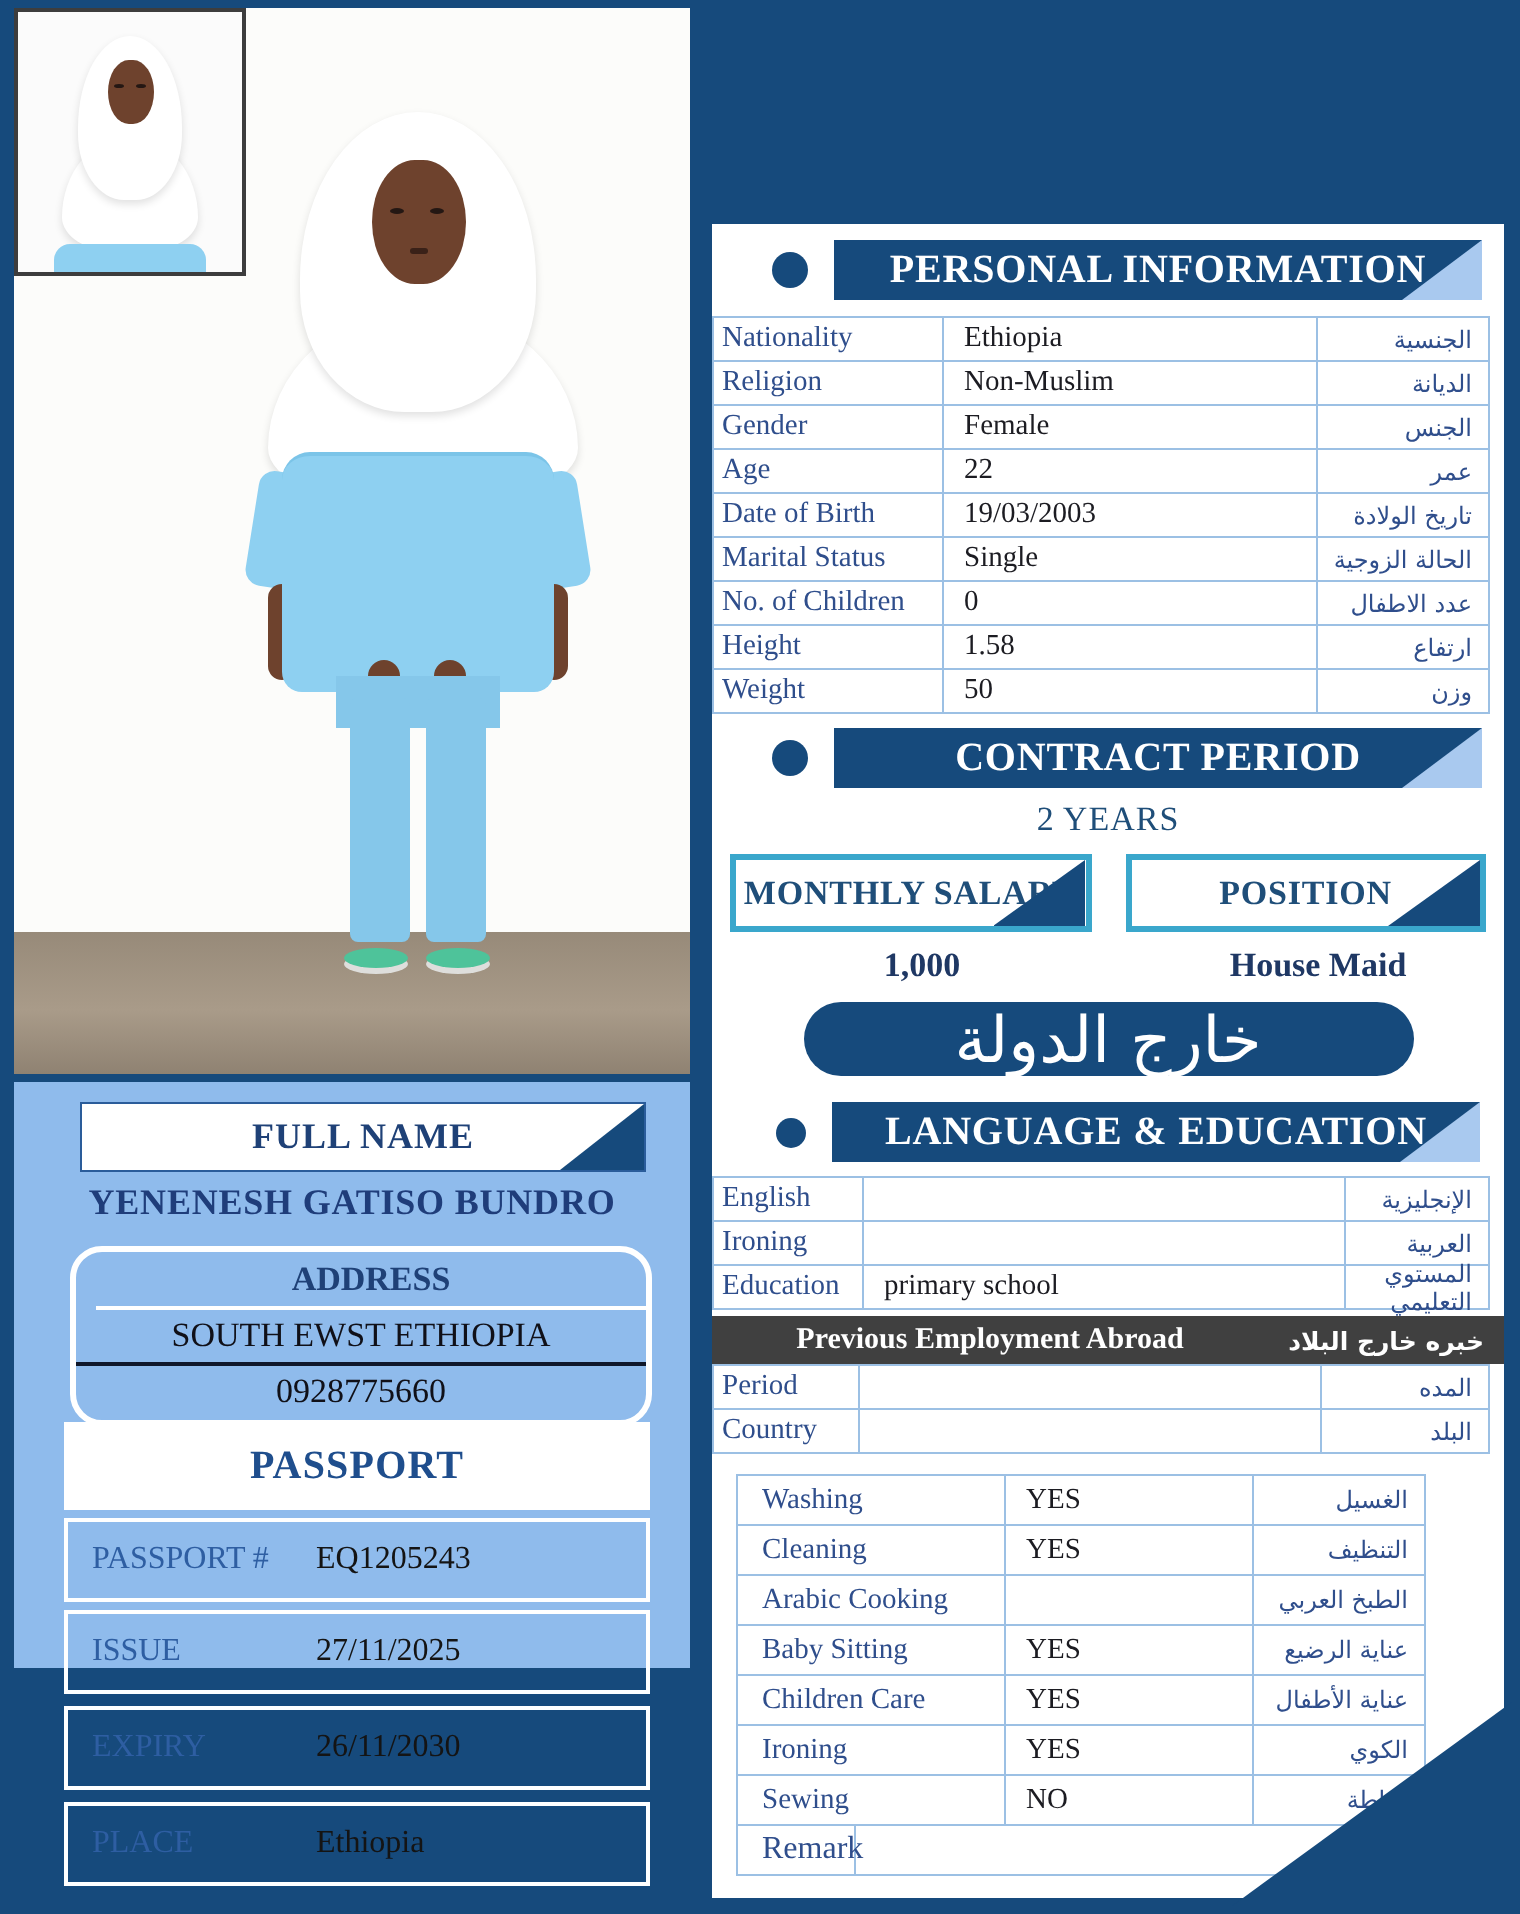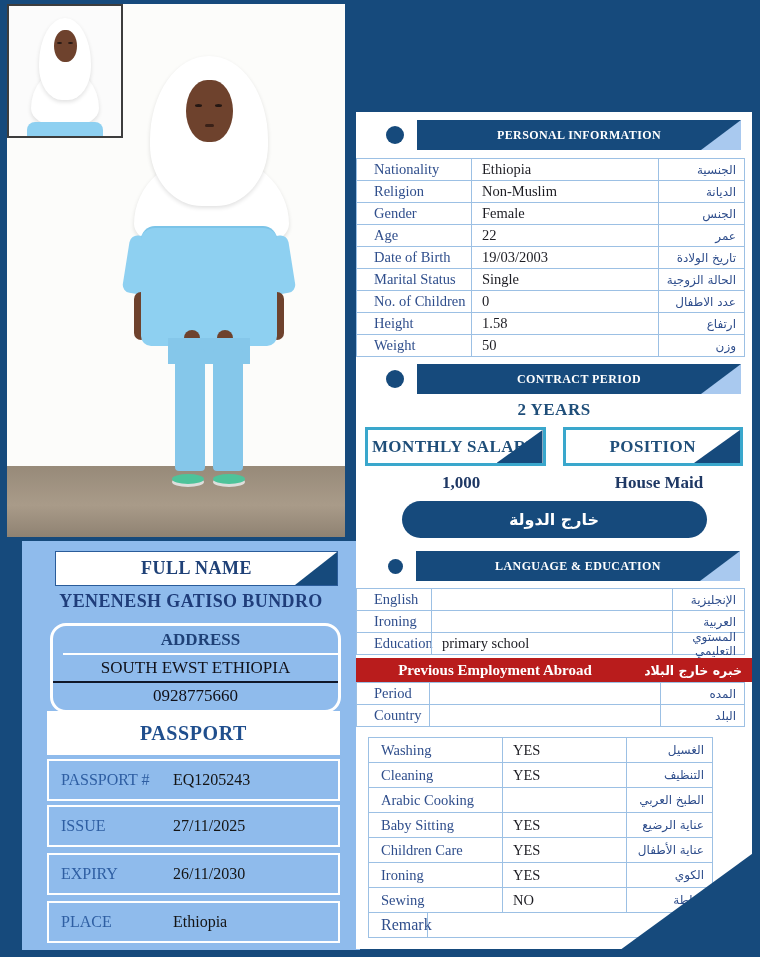--- a/index.html
+++ b/index.html
@@ -13,21 +13,21 @@
   .headshot-box{position:absolute;left:0;top:0;width:112px;height:130px;background:#fbfbfb;
                 border:2px solid #3d3d3d;overflow:hidden;z-index:3;}
   
   .p-hijab-cape{position:absolute;background:#fff;box-shadow:0 2px 4px rgba(0,0,0,.12);}
   .p-face{position:absolute;background:#6e422d;}
   .p-eye{position:absolute;width:7px;height:3px;background:#241713;border-radius:50%;}
   .p-top{position:absolute;background:#8ed0f1;}
   .p-pants{position:absolute;background:#85c7ea;}
   .p-sandal{position:absolute;width:32px;height:10px;background:#4ec39a;border-radius:50%;
             box-shadow:0 3px 0 #dededc;}
-  .lower-panel{position:absolute;left:18px;top:537px;width:338px;height:409px;background:#8fbbec;text-decoration:underline;}
+  .lower-panel{position:absolute;left:3px;top:537px;width:338px;height:293px;background:#8fbbec;text-decoration:underline;}
   .fullname-box{position:absolute;left:33px;top:10px;width:281px;height:33px;background:#fff;
                 border:1px solid #2a5c9a;display:flex;align-items:center;justify-content:center;}
   .fullname-box .label{font-weight:bold;font-size:18px;color:#1f4177;letter-spacing:.5px;}
   .tri-navy{position:absolute;right:0;bottom:0;width:42px;height:100%;background:#164a7c;
             clip-path:polygon(100% 0,100% 100%,0 100%);}
   .fullname-text{position:absolute;left:0;top:50px;width:100%;text-align:center;font-weight:bold;
                  font-size:18px;color:#1f3d7a;letter-spacing:.4px;}
   .address-box{position:absolute;left:28px;top:82px;width:285px;height:84px;border:3px solid #fff;
                border-radius:16px;overflow:hidden;}
   .address-box .hdr{height:27px;display:flex;align-items:center;justify-content:center;
@@ -59,47 +59,47 @@
   .logo-en{font-family:"Liberation Sans", sans-serif;font-weight:bold;font-size:18.5px;
            color:#15151d;letter-spacing:-0.4px;margin-top:2px;}
   .right-content{position:absolute;left:4px;top:108px;width:396px;height:837px;background:#fff;overflow:hidden;}
   .corner-accent{position:absolute;right:0;bottom:0;width:140px;height:102px;background:#164a7c;
                  clip-path:polygon(100% 0,100% 100%,0 100%);z-index:6;}
   .sec-row{display:flex;align-items:center;height:30px;}
   .bullet{width:18px;height:18px;border-radius:50%;background:#164a7c;margin-left:30px;flex:none;}
   .bullet.sm{width:15px;height:15px;margin-left:32px;}
   .sec-bar{position:relative;margin-left:13px;width:324px;height:30px;background:#164a7c;
            display:flex;align-items:center;justify-content:center;color:#fff;font-weight:bold;
-           font-size:12px;letter-spacing:.4px;}
+           font-size:20px;letter-spacing:.4px;}
   .tri-light{position:absolute;right:0;bottom:0;width:40px;height:30px;background:#a9c9ef;
              clip-path:polygon(100% 0,100% 100%,0 100%);}
   .tbl{width:389px;border:1px solid #9cc0e4;box-sizing:border-box;}
   .trow{display:flex;height:21px;align-items:center;}
   .trow:not(:last-child){border-bottom:1px solid #9cc0e4;}
-  .c1{width:114px;padding-left:17px;box-sizing:border-box;font-size:14.5px;color:#2f4e8c;}
+  .c1{width:114px;padding-left:4px;box-sizing:border-box;font-size:14.5px;color:#2f4e8c;}
   .c2{width:188px;height:100%;display:flex;align-items:center;padding-left:10px;box-sizing:border-box;
       border-left:1px solid #9cc0e4;border-right:1px solid #9cc0e4;font-size:14.5px;color:#1c1c22;}
   .c3{flex:1;height:100%;display:flex;align-items:center;direction:rtl;padding-right:8px;
       box-sizing:border-box;font-family:"DejaVu Sans", sans-serif;font-size:12px;color:#2f4e8c;}
   .lang .c1{width:74px;}
   .lang .c2{width:242px;}
-  .duration{height:24px;display:flex;align-items:center;justify-content:center;font-weight:bold;
+  .duration{height:24px;display:flex;align-items:center;justify-content:center;font-weight:normal;
             font-size:17px;color:#1f4e79;letter-spacing:.5px;}
   .boxes{display:flex;margin:5px 9px 0 9px;gap:17px;}
   .val-box{flex:1;height:33px;border:3px solid #3aa7cc;position:relative;display:flex;
            align-items:center;justify-content:center;font-weight:bold;font-size:17px;color:#1f4e79;
            letter-spacing:.4px;background:#fff;box-sizing:content-box;}
   .val-box .tri-navy{width:46px;}
   .vals{display:flex;margin-top:4px;height:26px;}
   .vals div{flex:1;display:flex;align-items:center;justify-content:center;font-weight:bold;
             font-size:17px;color:#1f3864;margin-left:12px;}
   .pill{margin:5px auto 0 auto;width:305px;height:37px;background:#164a7c;border-radius:19px;
-        display:flex;align-items:center;justify-content:center;color:#fff;font-weight:bold;
-        font-size:16px;font-family:"DejaVu Sans", sans-serif;direction:rtl;}
-  .prev-bar{margin-top:3px;width:396px;height:24px;background:#b91c1c;display:flex;align-items:center;}
+        display:flex;align-items:center;justify-content:center;color:#fff;font-weight:normal;
+        font-size:32px;font-family:"DejaVu Sans", sans-serif;direction:rtl;}
+  .prev-bar{margin-top:3px;width:396px;height:24px;background:#404040;display:flex;align-items:center;}
   .prev-en{flex:1;text-align:center;color:#fff;font-weight:bold;font-size:15px;}
   .prev-ar{width:118px;text-align:right;padding-right:10px;color:#fff;font-weight:bold;font-size:12.5px;
            font-family:"DejaVu Sans", sans-serif;direction:rtl;box-sizing:border-box;}
   .prev .c1{width:72px;}
   .prev .c2{width:232px;}
   .skills{margin:10px 0 0 12px;width:345px;border:1px solid #9cc0e4;box-sizing:border-box;}
   .skills .trow{height:24px;}
   .skills .c1{width:133px;padding-left:12px;}
   .skills .c2{width:125px;}
   .skills .c-rl{width:59px;padding-left:12px;box-sizing:border-box;font-size:16px;color:#2f4e8c;

